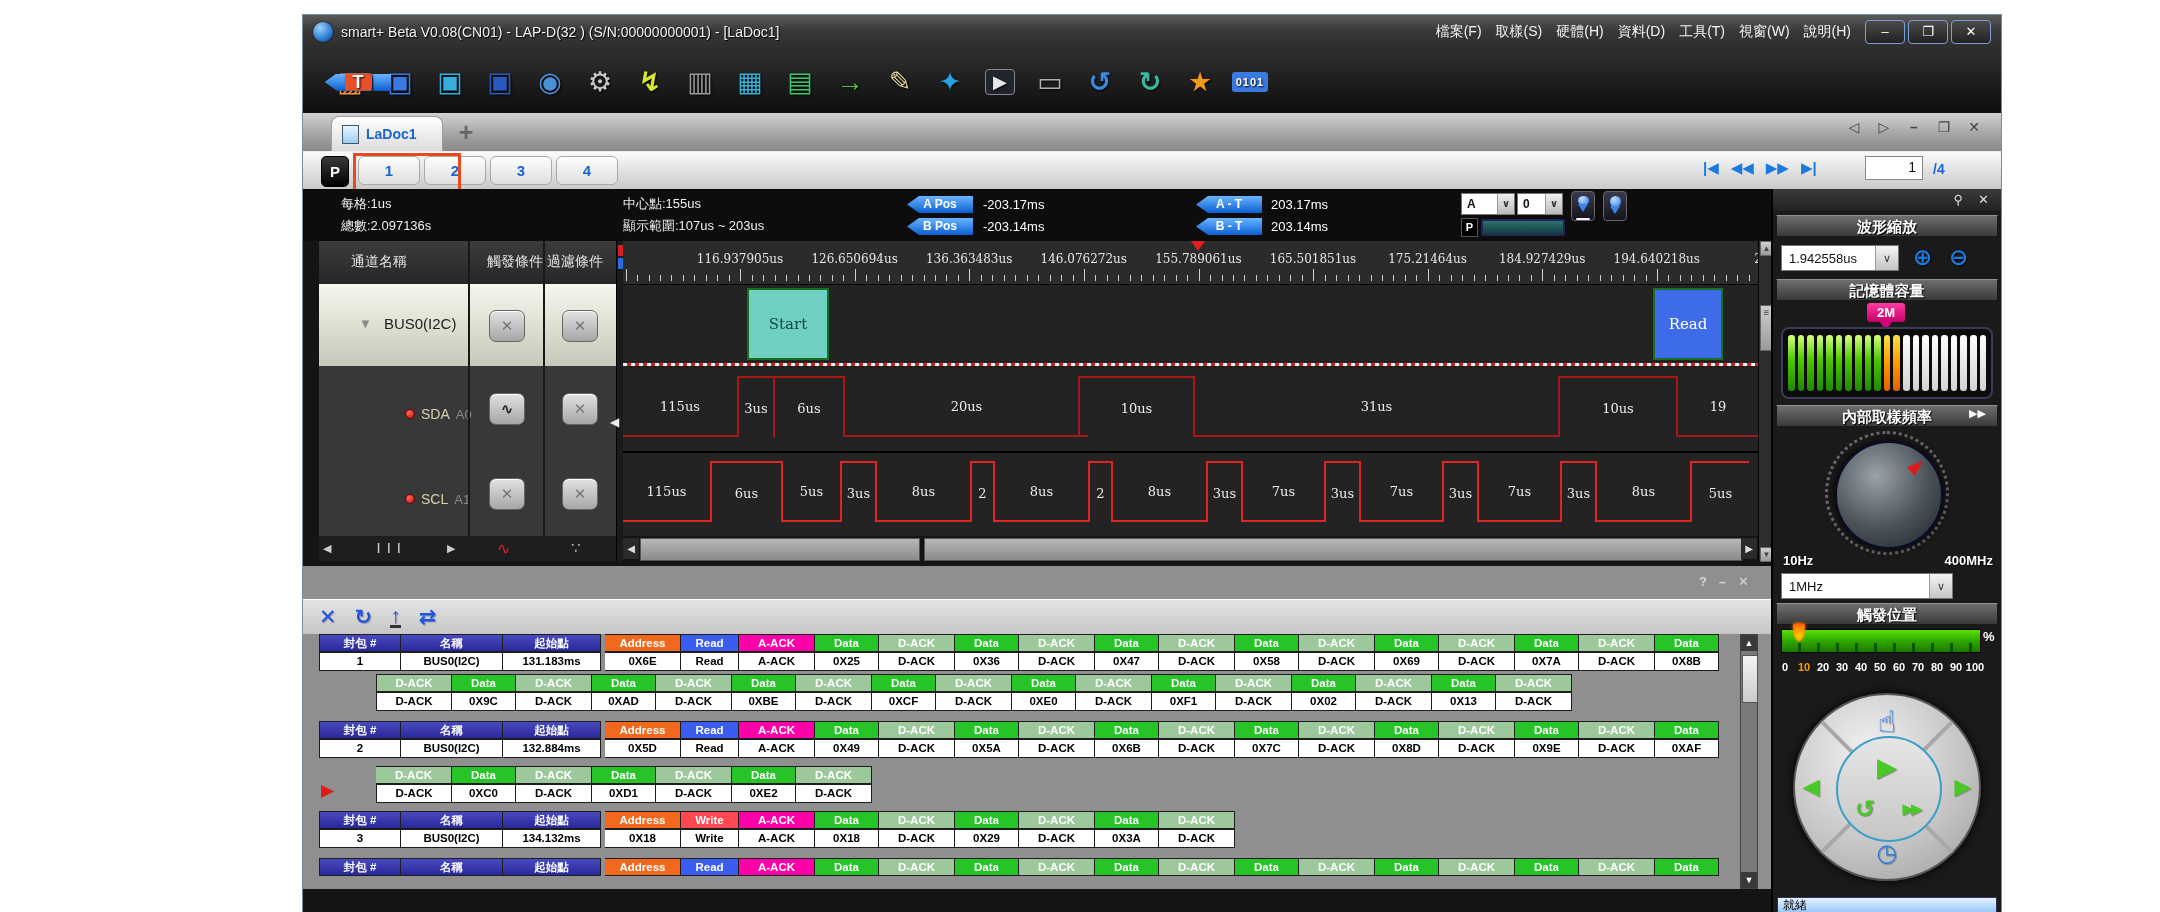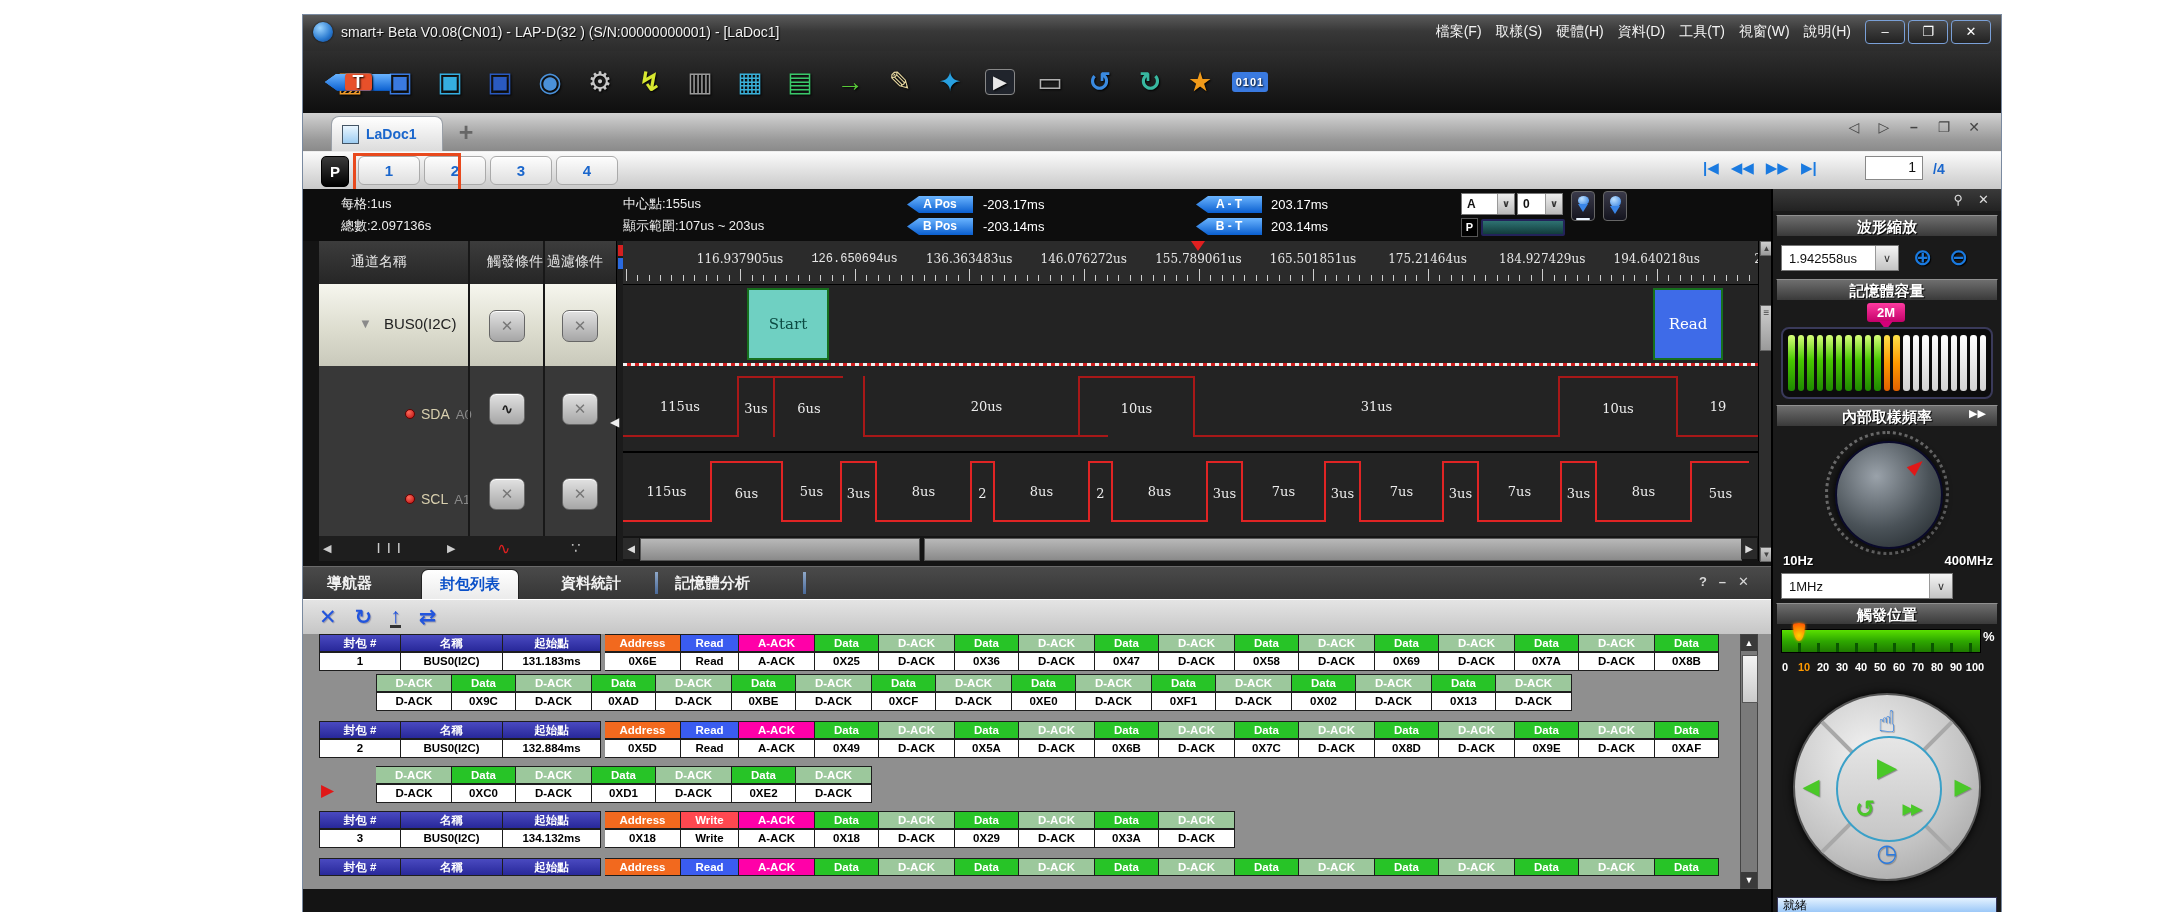--- a/index.html
+++ b/index.html
@@ -500,21 +500,21 @@
           <div class="tick" style="left: 1034px; height: 12px;"></div>
           <div class="tick" style="left: 1045.46px; height: 6px;"></div>
           <div class="tick" style="left: 1056.92px; height: 6px;"></div>
           <div class="tick" style="left: 1068.38px; height: 6px;"></div>
           <div class="tick" style="left: 1079.84px; height: 6px;"></div>
           <div class="tick" style="left: 1091.3px; height: 6px;"></div>
           <div class="tick" style="left: 1102.76px; height: 6px;"></div>
           <div class="tick" style="left: 1114.22px; height: 6px;"></div>
           <div class="tick" style="left: 1125.68px; height: 6px;"></div>
           <div class="rlabel" style="left: 117px;">116.937905us</div>
-          <div class="rlabel" style="left: 231.6px; font-family: Liberation Mono, monospace;">126.650694us</div>
+          <div class="rlabel" style="left: 231.6px;">126.650694us</div>
           <div class="rlabel" style="left: 346.2px;">136.363483us</div>
           <div class="rlabel" style="left: 460.8px;">146.076272us</div>
           <div class="rlabel" style="left: 575.4px;">155.789061us</div>
           <div class="rlabel" style="left: 690px;">165.501851us</div>
           <div class="rlabel" style="left: 804.6px;">175.21464us</div>
           <div class="rlabel" style="left: 919.2px;">184.927429us</div>
           <div class="rlabel" style="left: 1033.8px;">194.640218us</div>
           <div class="rlabel" style="left: 1148.4px;">204.3</div>
           <div class="ctri" style="left: 575px;"></div>
         </div>
@@ -526,21 +526,21 @@
     <div class="wrow" id="sdarow" style="top:125px;height:85px;border-bottom:2px solid #000">
           <div class="wseg" style="left: 0px; width: 114px; border-bottom: 2px solid rgb(168, 24, 24);">
             <span class="wlabel">115us</span>
           </div>
           <div class="wseg" style="left: 114px; width: 36px; border-left: 2px solid rgb(168, 24, 24); border-top: 2px solid rgb(168, 24, 24);">
             <span class="wlabel">3us</span>
           </div>
           <div class="wseg" style="left: 150px; width: 70px; border-left: 2px solid rgb(168, 24, 24); border-top: 2px solid rgb(168, 24, 24);">
             <span class="wlabel">6us</span>
           </div>
-          <div class="wseg" style="left: 220px; width: 245px; border-left: 2px solid rgb(168, 24, 24); border-bottom: 2px solid rgb(168, 24, 24); margin-left: 20px;">
+          <div class="wseg" style="left: 220px; width: 245px; border-left: 2px solid rgb(168, 24, 24); border-bottom: 2px solid rgb(168, 24, 24);">
             <span class="wlabel">20us</span>
           </div>
           <div class="wseg" style="left: 455px; width: 115px; border-left: 2px solid rgb(168, 24, 24); border-top: 2px solid rgb(168, 24, 24);">
             <span class="wlabel">10us</span>
           </div>
           <div class="wseg" style="left: 570px; width: 365px; border-left: 2px solid rgb(168, 24, 24); border-bottom: 2px solid rgb(168, 24, 24);">
             <span class="wlabel">31us</span>
           </div>
           <div class="wseg" style="left: 935px; width: 118px; border-left: 2px solid rgb(168, 24, 24); border-top: 2px solid rgb(168, 24, 24);">
             <span class="wlabel">10us</span>
@@ -612,28 +612,20 @@
       <div class="hbtn" style="left:1118px">▶</div>
     </div>
   </div>
   <div class="vscroll">
     <div class="vthumb" style="top:0;height:13px;line-height:13px">▲</div>
     <div class="vthumb" style="top:64px;height:44px;line-height:14px;font-size:10px">≡</div>
     <div class="vthumb" style="top:306px;height:13px;line-height:13px">▼</div>
   </div>
 
   <div class="bpanel">
-    <div class="ptabs" id="ptabs">
-          <div class="ptab" style="left: 24px;">導航器</div>
-          <div class="ptab active" style="left: 118px;">封包列表</div>
-          <div class="ptab" style="left: 258px;">資料統計</div>
-          <div class="ptab" style="left: 372px;">記憶體分析</div>
-          <div class="tabsep" style="left: 352px;"></div>
-          <div class="tabsep" style="left: 500px;"></div>
-        </div>
     <div class="pctl">
       <span>?</span>
       <span>–</span>
       <span>✕</span>
     </div>
     <div class="toolstrip" id="toolstrip">
           <div class="tsi">✕</div>
           <div class="tsi">↻</div>
           <div class="tsi base">↑</div>
           <div class="tsi">⇄</div>

